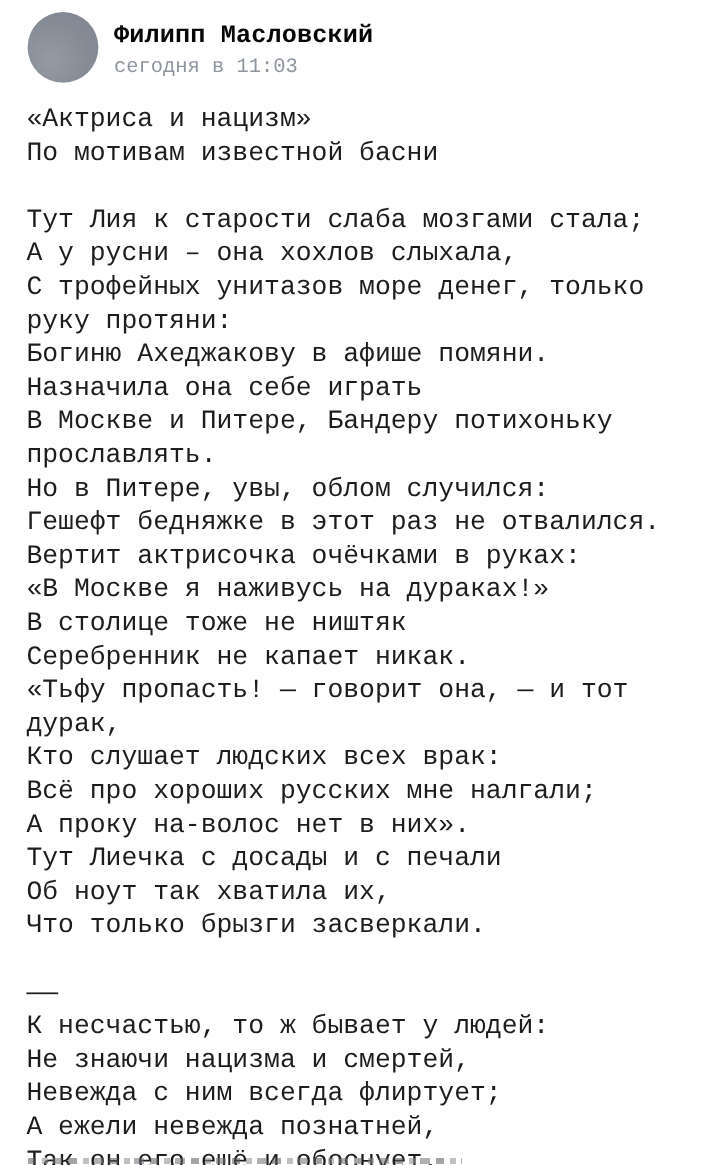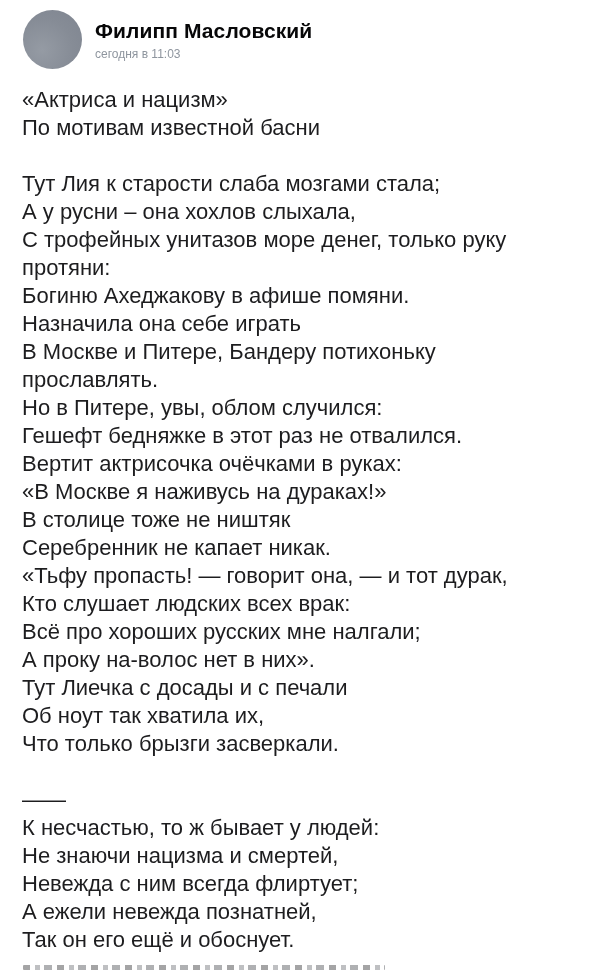--- a/index.html
+++ b/index.html
@@ -6,21 +6,21 @@
     margin: 0;
     padding: 0;
     background: #ffffff;
   }
   .screen {
     position: relative;
     width: 604px;
     height: 971px;
     background: #ffffff;
     overflow: hidden;
-    font-family: Liberation Sans, sans-serif;
+    font-family: Liberation Mono, monospace;
     color: #1d1d1f;
   }
   .avatar {
     position: absolute;
     left: 23px;
     top: 10px;
     width: 59px;
     height: 59px;
     border-radius: 50%;
     background: radial-gradient(circle at 32% 68%, #959ba4 0%, #868c96 55%, #7f8590 100%);
@@ -33,21 +33,21 @@
     font-weight: 700;
     color: #070708;
     letter-spacing: 0.1px;
     text-decoration: none;
     cursor: pointer;
   }
   .post-timestamp {
     position: absolute;
     left: 95px;
     top: 47px;
-    font-size: 12px;
+    font-size: 17px;
     font-weight: 400;
     color: #8e959e;
     cursor: pointer;
   }
   .post-text {
     position: absolute;
     left: 22px;
     top: 86px;
     width: 540px;
     font-size: 22px;

